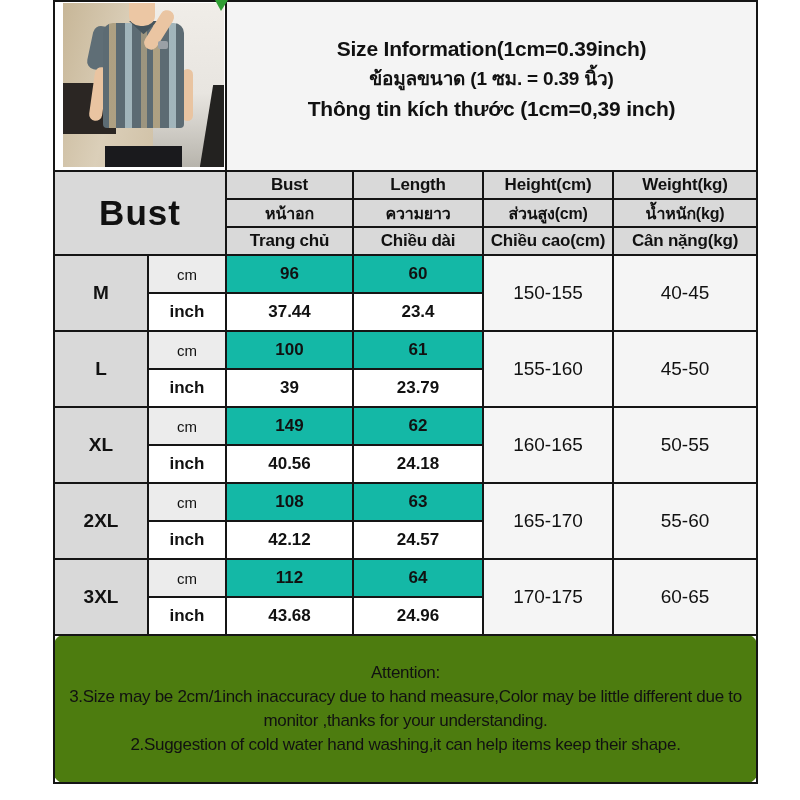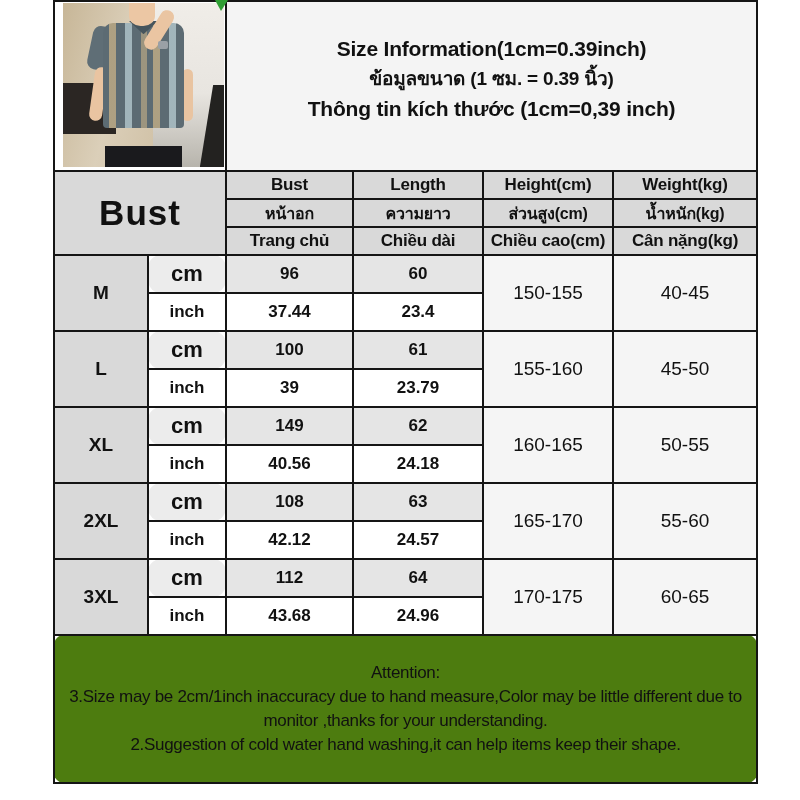--- a/index.html
+++ b/index.html
@@ -22,23 +22,23 @@
 
   .title-stack { display:flex; flex-direction:column; align-items:center; justify-content:flex-start; height:100%; padding-bottom:14px; }
   .title-line { font-weight:700; font-size:21px; line-height:30px; letter-spacing:-0.2px; }
   .title-line.thai { font-size:19px; }
 
   td.hdr { background:#d9d9d9; font-weight:700; font-size:17px; height:28px; letter-spacing:-0.2px;margin-top:12px; }
   td.hdr.thai { font-size:16px; }
   td.size-corner { background:#d9d9d9; font-weight:700; font-size:35px; letter-spacing:1px; }
 
   td.size-label { background:#d9d9d9; font-weight:700; font-size:19px; }
-  td.unit-cm   { background:#ececec; font-weight:700; font-size:22px; height:38px;border-radius:13px; }
+  td.unit-cm   { background:#ececec; font-weight:400; font-size:15px; height:38px; }
   td.unit-inch { background:#ffffff; font-weight:700; font-size:17px; height:38px; }
-  td.val-cm    { background:#e5e5e5; font-weight:700; font-size:17px; }
+  td.val-cm    { background:#14b8a6; font-weight:700; font-size:17px; }
   td.val-inch  { background:#ffffff; font-weight:700; font-size:17px; }
   td.val-merge { background:#f5f5f5; font-weight:400; font-size:19px; }
 
   td.attention-cell {
     background:#4d7c0f; text-align:left; vertical-align:top;
     height:148px; padding:3px 7px; font-size:17px; line-height:24px; letter-spacing:-0.3px;border-radius:10px;
   }
 
   
   .green-marker {

